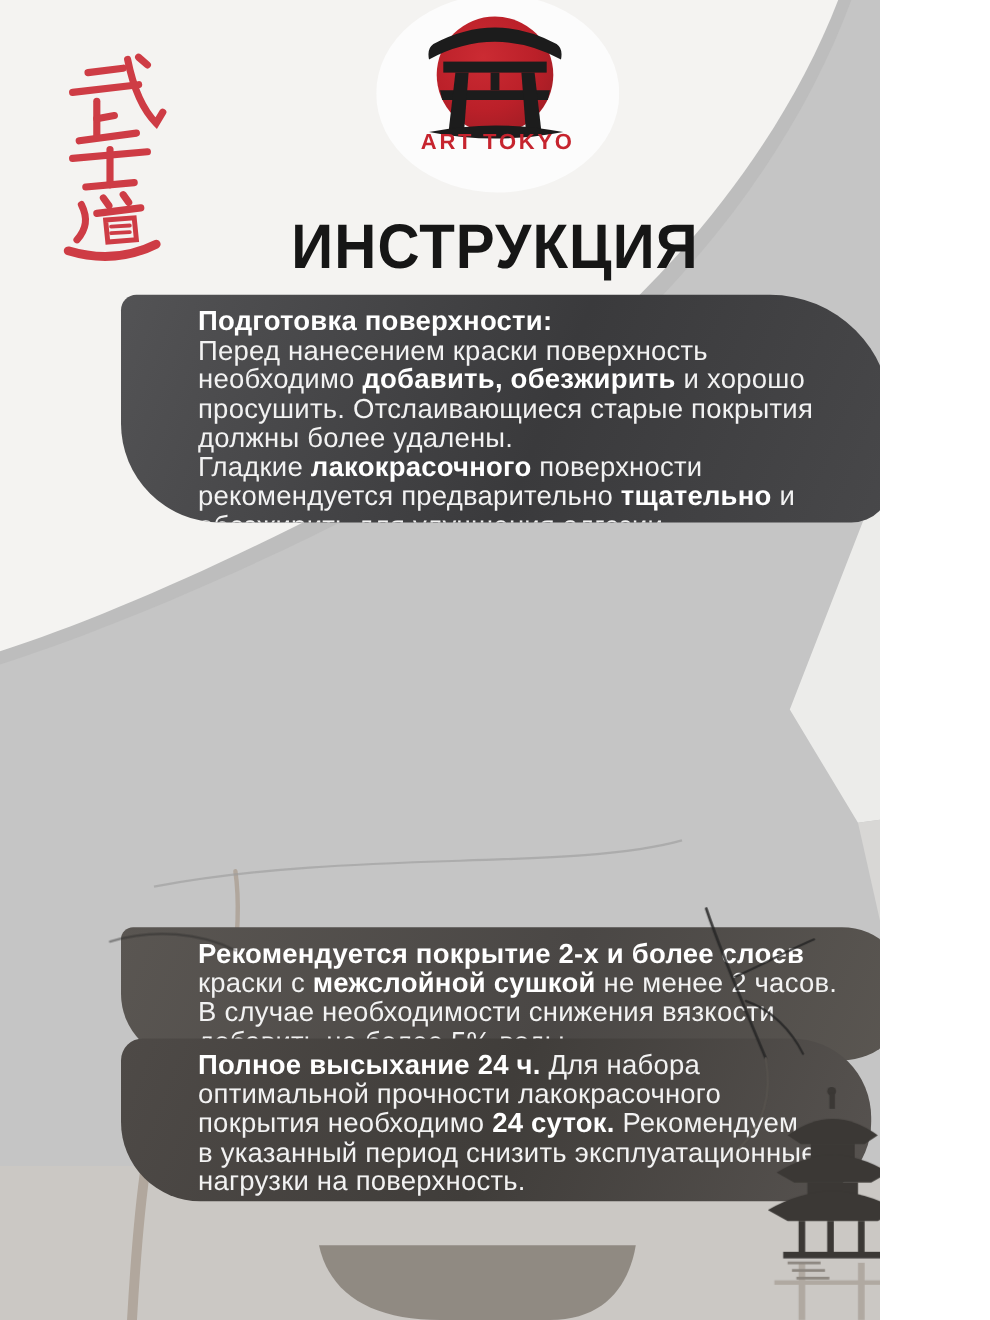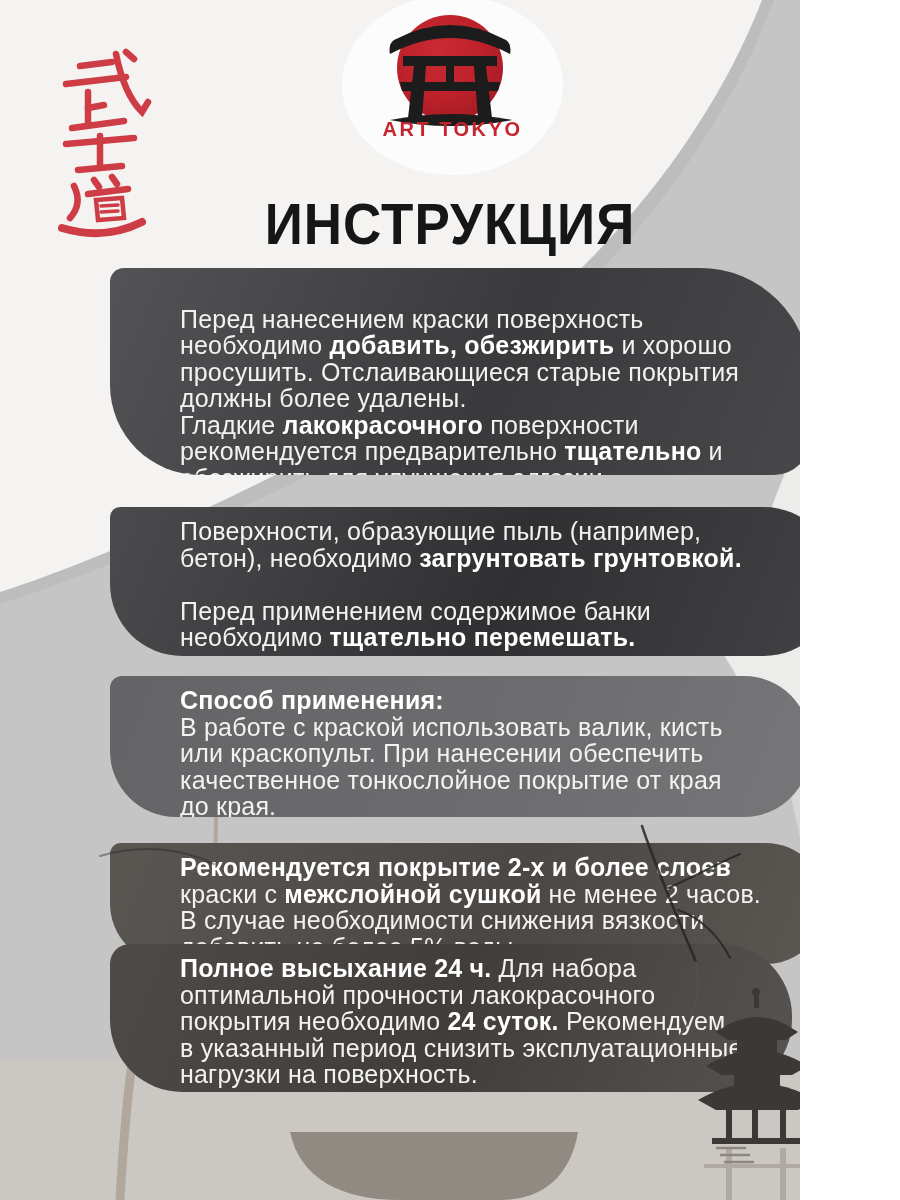--- a/index.html
+++ b/index.html
@@ -136,38 +136,28 @@
       <path d="M56,160 L82,158 L84,178 L58,180 Z" stroke-width="4.5"></path>
       <path d="M61,166 L78,165" stroke-width="3.5"></path>
       <path d="M61,172 L78,171" stroke-width="3.5"></path>
       <path d="M34,146 C40,158 39,168 30,178"></path>
       <path d="M22,188 C52,197 78,194 102,182" stroke-width="8"></path>
     </g>
   </svg>
 
   <h1 class="page-title">ИНСТРУКЦИЯ</h1>
 
-  <section class="iblock b1"><span>
+  <section class="iblock b1"><span class="b">Подготовка поверхности:</span><span>
 Перед нанесением краски поверхность
 необходимо </span><span class="b">добавить, обезжирить</span><span> и хорошо
 просушить. Отслаивающиеся старые покрытия
 должны более удалены.
 Гладкие </span><span class="b">лакокрасочного</span><span> поверхности
 рекомендуется предварительно </span><span class="b">тщательно</span><span> и
 обезжирить для улучшения адгезии.</span></section>
-  <section class="iblock b2"><span>Поверхности, образующие пыль (например,
-бетон), необходимо </span><span class="b">загрунтовать грунтовкой.</span><span>
-
-Перед применением содержимое банки
-необходимо </span><span class="b">тщательно перемешать.</span></section>
-  <section class="iblock b3"><span class="b">Способ применения:</span><span>
-В работе с краской использовать валик, кисть
-или краскопульт. При нанесении обеспечить
-качественное тонкослойное покрытие от края
-до края.</span></section>
   <section class="iblock b4"><span class="b">Рекомендуется покрытие 2-х и более слоев</span><span>
 краски с </span><span class="b">межслойной сушкой</span><span> не менее 2 часов.
 В случае необходимости снижения вязкости
 добавить не более 5% воды.</span></section>
   <section class="iblock b5"><span class="b">Полное высыхание 24 ч.</span><span> Для набора
 оптимальной прочности лакокрасочного
 покрытия необходимо </span><span class="b">24 суток.</span><span> Рекомендуем
 в указанный период снизить эксплуатационные
 нагрузки на поверхность.</span></section>
 

